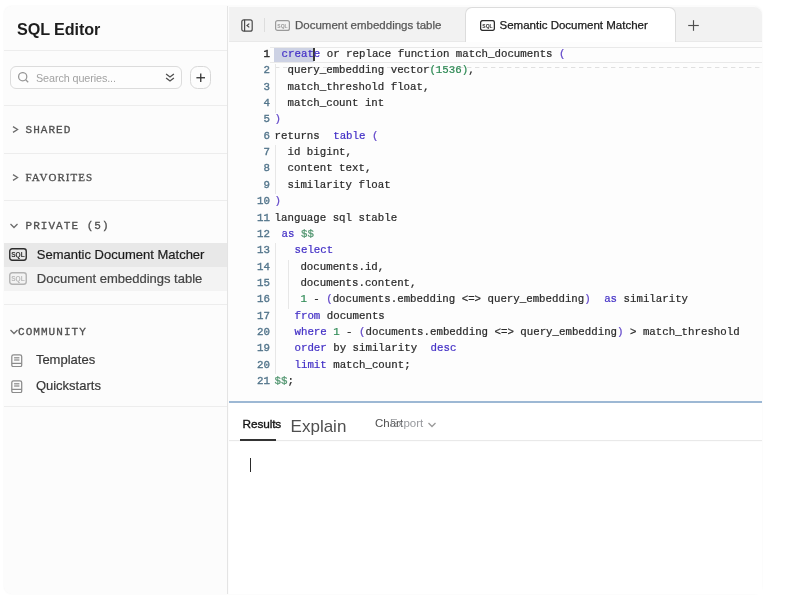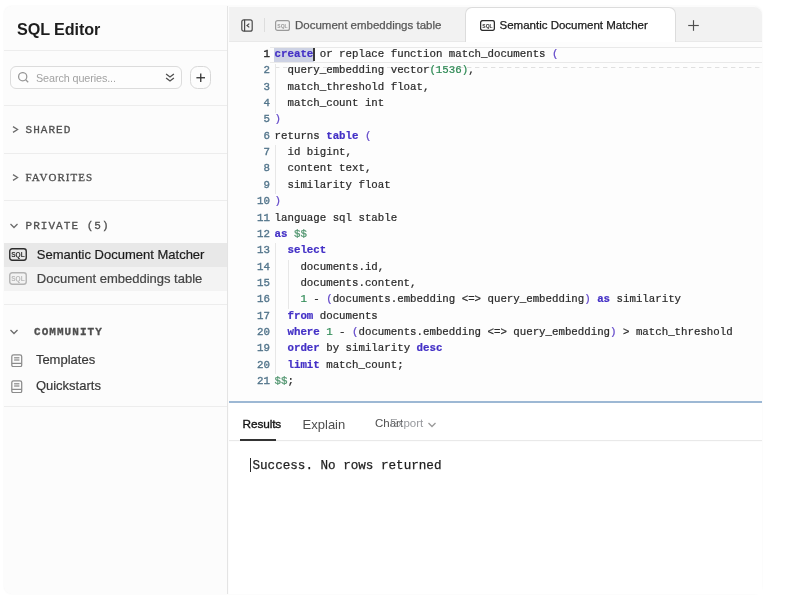--- a/index.html
+++ b/index.html
@@ -15,21 +15,21 @@
   .sb-title { left:17px; top:20.1px; font-size:16.2px; font-weight:bold; color:#1d1d1d; letter-spacing:-0.1px;}
   .search { left:10px; top:66px; width:172px; height:23px; border:1px solid #dcdcdc; border-radius:6px; background:#fdfdfd;}
   .search-ph { left:36px; top:71.8px; font-size:10.8px; color:#a2a2a2; letter-spacing:-0.1px; }
   .plusbtn { left:189.8px; top:66px; width:21px; height:22.5px; border:1px solid #d8d8d8; border-radius:7.5px; background:#fdfdfd; }
   .sechdr { font-family:"Liberation Mono", monospace; font-size:11px; letter-spacing:1.05px; color:#4f4f4f; -webkit-text-stroke:0.3px; }
   .row-txt { font-size:13px; color:#1c1c1c; -webkit-text-stroke:0.2px; }
   
   .tabbar { left:229px; top:7px; width:533px; height:35px; background:#f2f2f2; border-radius:0 8px 0 0; border-bottom:1px solid #e9e9e9;}
   .tab-active { left:464.5px; top:7px; width:211px; height:36px; background:#ffffff; border:1px solid #dcdcdc; border-bottom:none; border-radius:7px 7px 0 0; }
   .editor-bg { left:229px; top:42px; width:533px; height:360px; background:#fdfdfd; }
-  .kw { color:#4330c6; font-weight:bold; }
+  .kw { color:#4330c6; font-weight:normal;padding-left:7px; }
   .selbg { }
   .num { color:#2e8a55; }
   .dol { color:#4f946e; }
   .br { color:#6247c9; }
   .codeline { position:absolute; left:274.6px; white-space:pre; font-family:"Liberation Mono", monospace; font-size:10.75px; line-height:16.35px; color:#2b2b2b; -webkit-text-stroke:0.22px; }
   .lnum { position:absolute; width:40px; text-align:right; font-family:"Liberation Mono", monospace; font-size:10.75px; line-height:16.35px; color:#54768c; left:230px; -webkit-text-stroke:0.35px; }
   .guide { position:absolute; width:1px; background:#e7e7e7; }
 </style>
 </head>
 <body>
@@ -86,21 +86,21 @@
       <rect x="0.75" y="0.75" width="16.5" height="11.5" rx="2.4" stroke="#b3b3b3" stroke-width="1.4"></rect>
       <text x="9" y="9.2" font-family="Liberation Sans" font-size="6.6" font-weight="bold" fill="#b8b8b8" text-anchor="middle">SQL</text>
     </svg>
   <div class="abs row-txt" style="left:36.8px; top:271.3px; color:#454545;">Document embeddings table</div>
 
   <div class="abs sep" style="left:4px; top:304px; width:223px;"></div>
 
   <svg class="abs" style="left:9px; top:327px;" width="10" height="9" viewBox="0 0 10 9" fill="none" stroke="#6b6b6b" stroke-width="1.3">
       <polyline points="1.5,3 5,6.5 8.5,3"></polyline>
     </svg>
-  <div class="abs sechdr" style="left:34px; top:325.5px;font-weight:bold;">COMMUNITY</div>
+  <div class="abs sechdr" style="left:18px; top:325.5px;">COMMUNITY</div>
 
   <svg class="abs" style="left:11px; top:353.5px;" width="11.5" height="13.5" viewBox="0 0 11.5 13.5" fill="none" stroke="#8b8b8b" stroke-width="1.25">
       <rect x="0.8" y="0.8" width="9.9" height="11.9" rx="1.8"></rect>
       <line x1="3.1" y1="3.8" x2="8.4" y2="3.8"></line>
       <line x1="3.1" y1="6" x2="8.4" y2="6"></line>
       <line x1="0.9" y1="9.4" x2="10.6" y2="9.4"></line>
     </svg>
   <div class="abs row-txt" style="left:35.9px; top:352px; color:#383838;">Templates</div>
   <svg class="abs" style="left:11px; top:379.8px;" width="11.5" height="13.5" viewBox="0 0 11.5 13.5" fill="none" stroke="#8b8b8b" stroke-width="1.25">
       <rect x="0.8" y="0.8" width="9.9" height="11.9" rx="1.8"></rect>
@@ -198,22 +198,21 @@
       <div class="codeline" style="top:323.98px">  <span class="kw">where</span> <span class="num">1</span> - <span class="br">(</span>documents.embedding &lt;=&gt; query_embedding<span class="br">)</span> &gt; match_threshold</div>
       <div class="codeline" style="top:340.33px">  <span class="kw">order</span> by similarity <span class="kw">desc</span></div>
       <div class="codeline" style="top:356.68px">  <span class="kw">limit</span> match_count;</div>
       <div class="codeline" style="top:373.03px"><span class="dol">$$</span>;</div>
     </div>
 
   <div class="abs" style="left:229px; top:401.4px; width:533px; height:1.7px; background:#9db8d4;"></div>
   <div class="abs" style="left:229px; top:403.1px; width:533px; height:38px; background:#ffffff; border-bottom:1px solid #e9e9e9;"></div>
   <div class="abs" style="left:242.5px; top:417px; font-size:11.8px; letter-spacing:-0.1px; color:#141414; -webkit-text-stroke:0.35px;">Results</div>
   <div class="abs" style="left:239.5px; top:439.2px; width:36px; height:1.8px; background:#333333;"></div>
-  <div class="abs" style="left:290.6px; top:417px; font-size:13px; color:#4f4f4f;margin-left:12px;">Explain</div>
+  <div class="abs" style="left:290.6px; top:417px; font-size:17px; color:#4f4f4f;">Explain</div>
   <div class="abs" style="left:339px; top:417px; font-size:11.5px; color:#4f4f4f;margin-left:36px;">Chart</div>
   <div class="abs" style="left:390px; top:417px; font-size:11.5px; color:#989a9e;">Export</div>
   <svg class="abs" style="left:426.5px; top:420.5px;" width="10" height="8" viewBox="0 0 10 8" fill="none" stroke="#9a9a9a" stroke-width="1.3">
       <polyline points="1.5,2 5,5.5 8.5,2"></polyline>
     </svg>
   <div class="abs" style="left:229px; top:442.1px; width:533px; height:152px; background:#ffffff;"></div>
   <div class="abs" style="left:250px; top:458.3px; width:1.3px; height:13.5px; background:#2a2a2a;"></div>
-  <div class="abs mono" style="left:252.5px; top:458.8px; font-size:12.6px; color:#1f1f1f; -webkit-text-stroke:0.25px;">Success. No rows returned</div>
 </div>
 
 </body></html>

